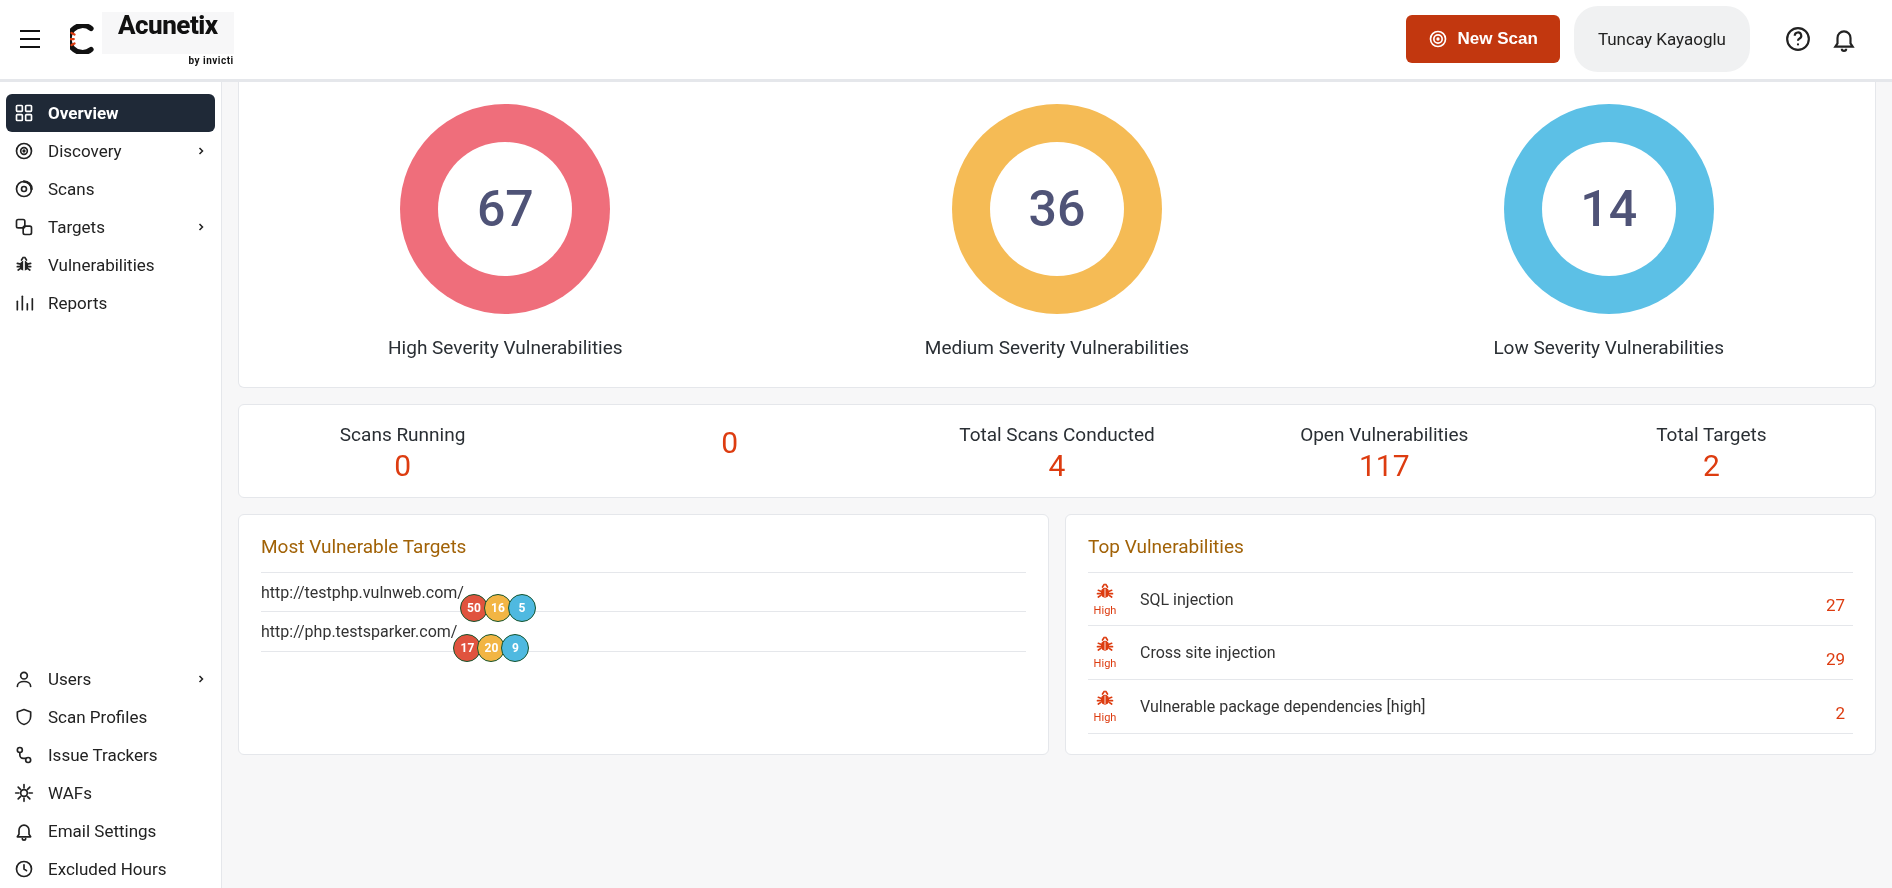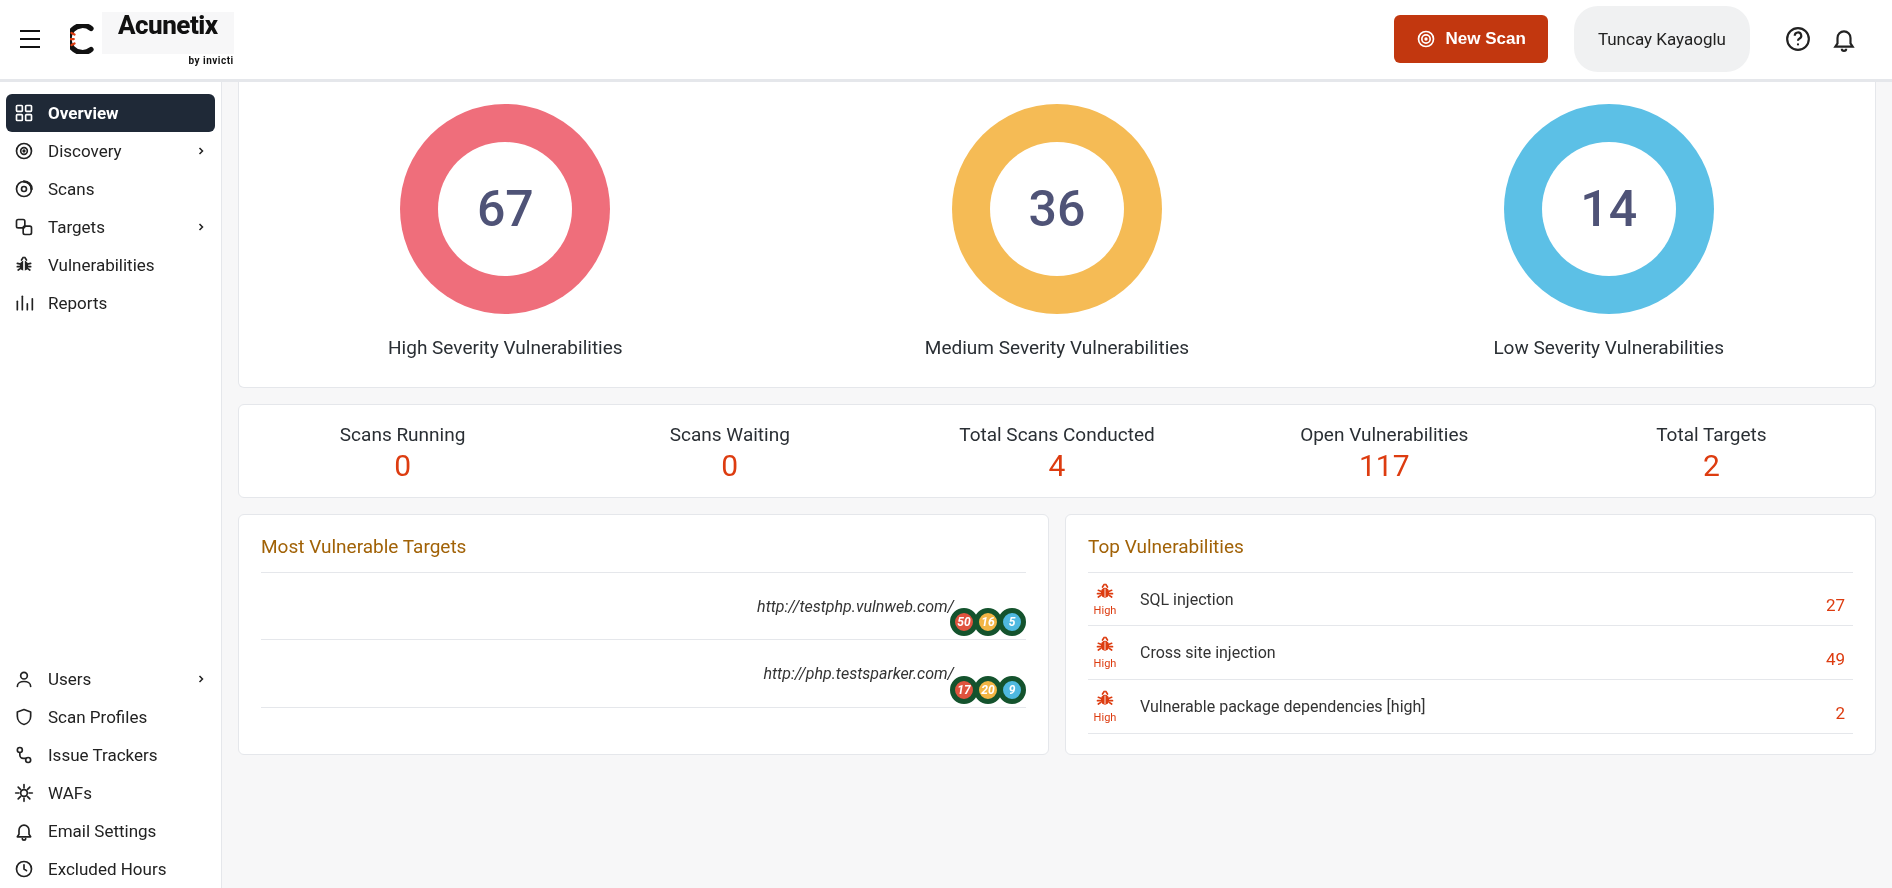--- a/index.html
+++ b/index.html
@@ -51,21 +51,21 @@
     display:flex;align-items:center;gap:10px;
     background:var(--accent-dark);
     color:#fff;
     border:none;
     font-weight:700;
     font-size:17px;
     padding:0 22px;
     height:48px;
     border-radius:6px;
     cursor:pointer;
-    margin-right:26px;
+    margin-right:14px;
   }
   .user-pill{
     background:#f0f1f2;
     height:66px;
     display:flex;align-items:center;
     padding:0 24px;
     border-radius:24px;
     font-size:17px;
     color:#222;
     margin-right:22px;
@@ -172,34 +172,34 @@
     flex:1;
     text-align:center;
   }
   .stat-label{font-size:19px;color:#2a2f34;}
   .stat-value{font-size:30px;color:var(--accent);margin-top:2px;}
   
   .bottom{display:flex;gap:16px;margin-top:16px;}
   .bottom .card{flex:1;padding:20px 22px;}
   .card-title{font-size:19px;color:#a16207;margin-bottom:14px;}
   .target-row{
-    display:flex;align-items:center;justify-content:flex-end;
-    height:68px;
+    display:flex;align-items:center;justify-content:flex-start;
+    height:40px;
     border-bottom:1px solid var(--border);
-    font-size:16px;color:#333;font-style:italic;
+    font-size:16px;color:#333;
   }
   .target-row:first-of-type{border-top:1px solid var(--border);}
   .badges{display:flex;gap:0;}
   .badge{
     width:28px;height:28px;
     border-radius:50%;
     display:flex;align-items:center;justify-content:center;
     color:#fff;font-size:12px;font-weight:700;
     margin-left:-4px;
-    border:5px solid #14532d;
+    border:1px solid #14532d;
     margin-top:32px;
   }
   .badge.h{background:#e0533e;}
   .badge.m{background:#f2b544;}
   .badge.l{background:#4fb9e0;}
   .vuln-row{
     display:flex;align-items:center;
     height:54px;
     border-bottom:1px solid var(--border);
     gap:18px;
@@ -437,21 +437,20 @@
           <div class="donut-label">Low Severity Vulnerabilities</div>
         </div>
       </div>
 
     <div class="card stats-row" id="stats-row">
         <div class="stat">
           <div class="stat-label">Scans Running</div>
           <div class="stat-value">0</div>
         </div>
         <div class="stat">
-          <div class="stat-label">Scans Waiting</div>
           <div class="stat-value">0</div>
         </div>
         <div class="stat">
           <div class="stat-label">Total Scans Conducted</div>
           <div class="stat-value">4</div>
         </div>
         <div class="stat">
           <div class="stat-label">Open Vulnerabilities</div>
           <div class="stat-value">117</div>
         </div>
@@ -517,21 +516,21 @@
                       <line x1="4" y1="18" x2="7" y2="16"></line>
                       <line x1="20" y1="10" x2="17" y2="11"></line>
                       <line x1="21" y1="14" x2="17" y2="14"></line>
                       <line x1="20" y1="18" x2="17" y2="16"></line>
                       <path d="M9 6l2-3M15 6l-2-3"></path>
                     </g>
                   </svg></span>
                 <span class="sev-chip-label">High</span>
               </span>
               <span>Cross site injection</span>
-              <span class="vuln-count">49</span>
+              <span class="vuln-count">29</span>
             </div>
             <div class="vuln-row">
               <span class="sev-chip">
                 <span><svg width="20" height="20" viewBox="0 0 24 24" fill="#dd3c10">
                     <ellipse cx="12" cy="13" rx="5" ry="6"></ellipse>
                     <line x1="12" y1="8" x2="12" y2="18" stroke="#fff" stroke-width="1"></line>
                     <g stroke="#dd3c10" stroke-width="2" fill="none" stroke-linecap="round">
                       <line x1="4" y1="10" x2="7" y2="11"></line>
                       <line x1="3" y1="14" x2="7" y2="14"></line>
                       <line x1="4" y1="18" x2="7" y2="16"></line>

